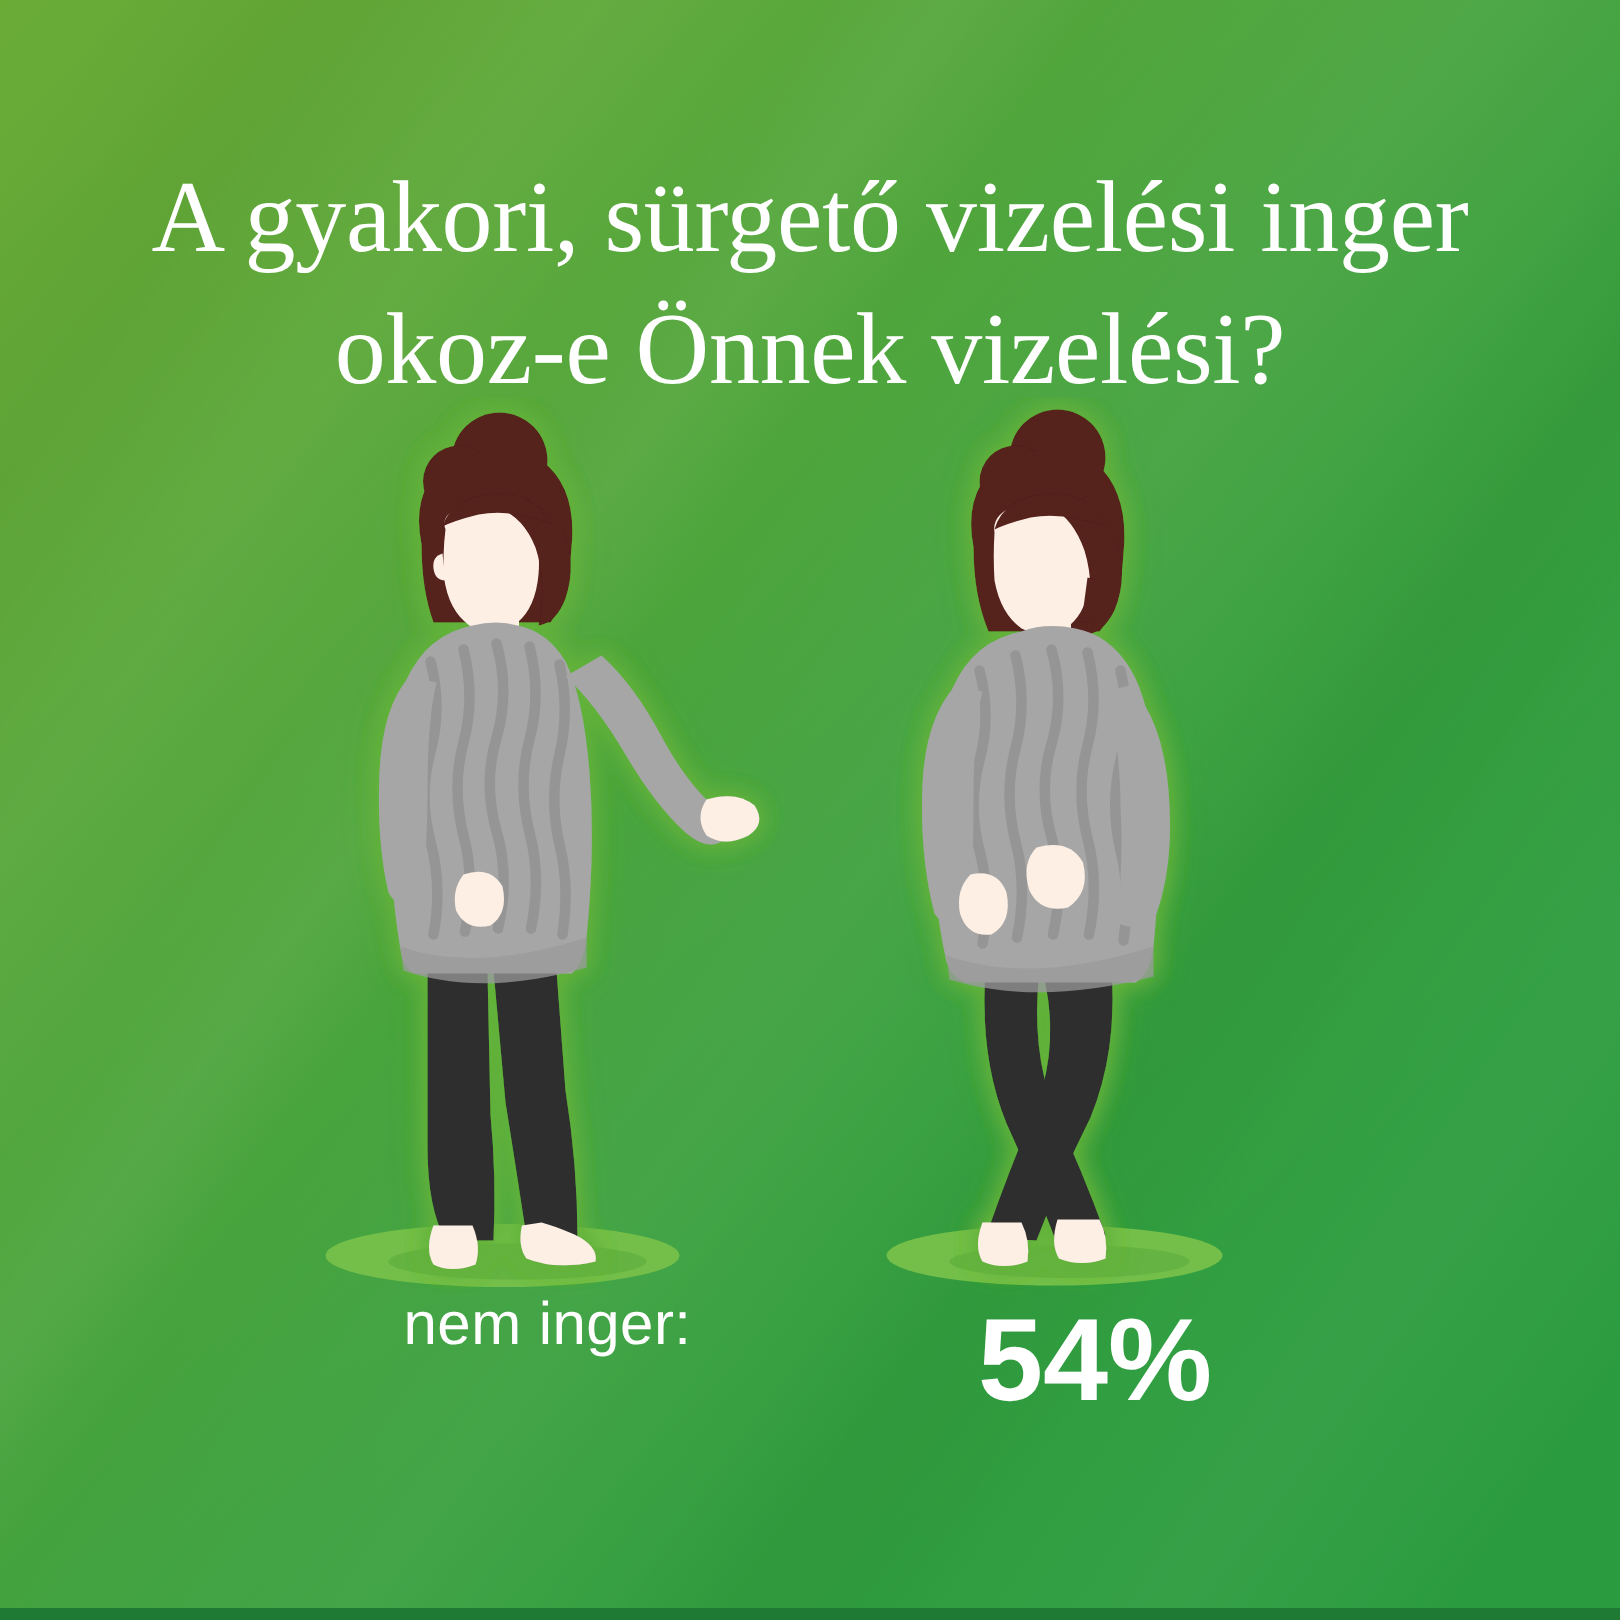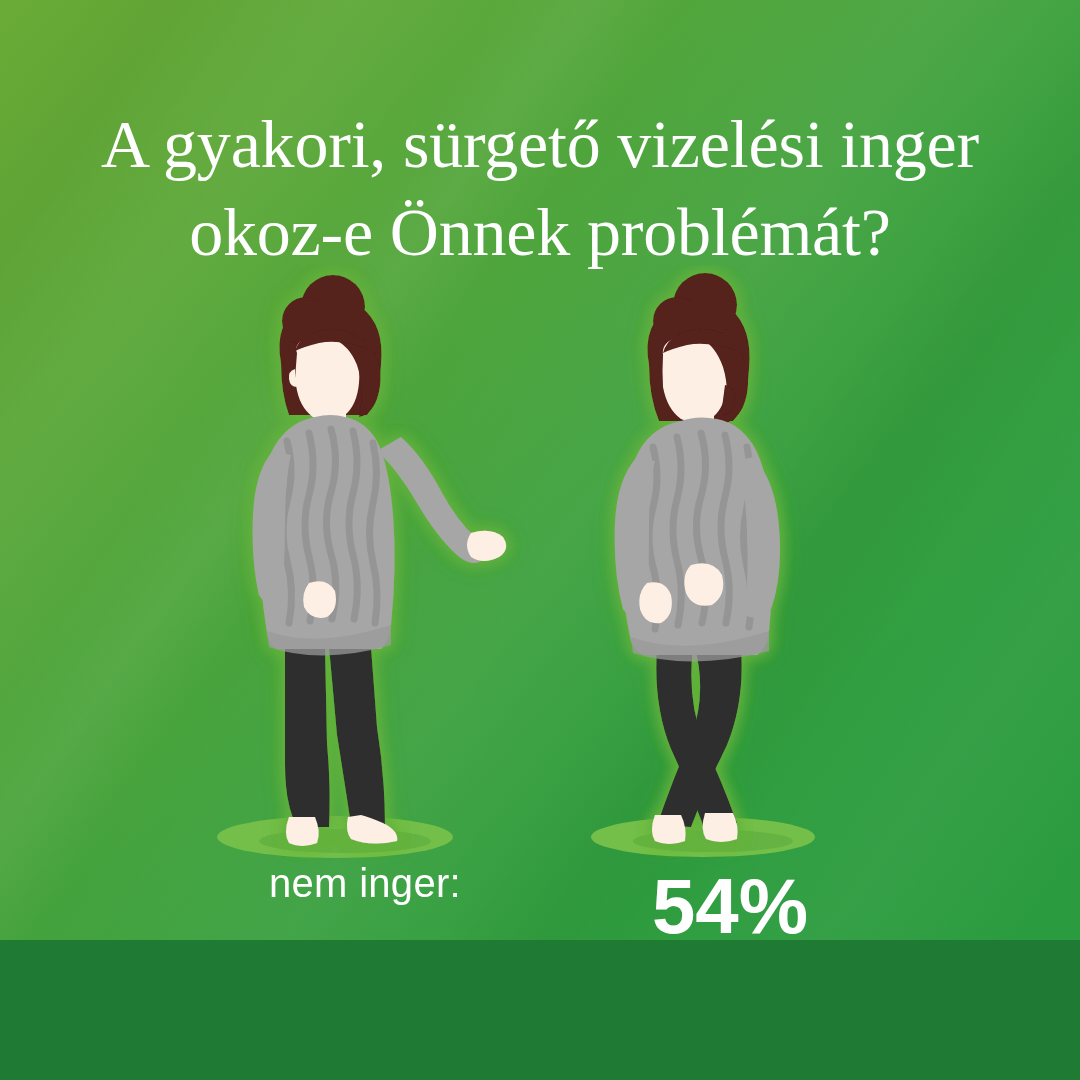--- a/index.html
+++ b/index.html
@@ -4,21 +4,21 @@
 <title>Infographic</title>
 <style>
   html, body {
     margin: 0;
     padding: 0;
     background: #1f7a33;
   }
   #stage {
     position: relative;
     width: 1080px;
-    height: 940px;
+    height: 1072px;
     overflow: hidden;
     font-family: "Liberation Sans", sans-serif;
     
     background:
       linear-gradient(135deg,
         #6aab36 0%,
         #5ea838 18%,
         #4ea53c 38%,
         #3aa03e 58%,
         #2e9d3f 78%,
@@ -114,21 +114,21 @@
     <div class="streak s1"></div>
     <div class="streak s2"></div>
     <div class="streak s3"></div>
     <div class="streak s4"></div>
     <div class="streak s5"></div>
     <div class="streak s6"></div>
   </div>
 
   <h1 id="title">
     <span class="ln">A gyakori, sürgető vizelési inger</span>
-    <span class="ln">okoz-e Önnek problémát?</span>
+    <span class="ln">okoz-e Önnek vizelési?</span>
   </h1>
 
   <div id="figures">
 
     <div class="figure-wrap" id="fig-left">
       <svg viewBox="0 0 360 600" width="360" height="600">
         <defs>
           <filter id="glowL" x="-30%" y="-20%" width="170%" height="150%">
             <feDropShadow dx="0" dy="0" stdDeviation="7" flood-color="#63b23a" flood-opacity="1"></feDropShadow>
             <feDropShadow dx="0" dy="0" stdDeviation="7" flood-color="#63b23a" flood-opacity="1"></feDropShadow>

